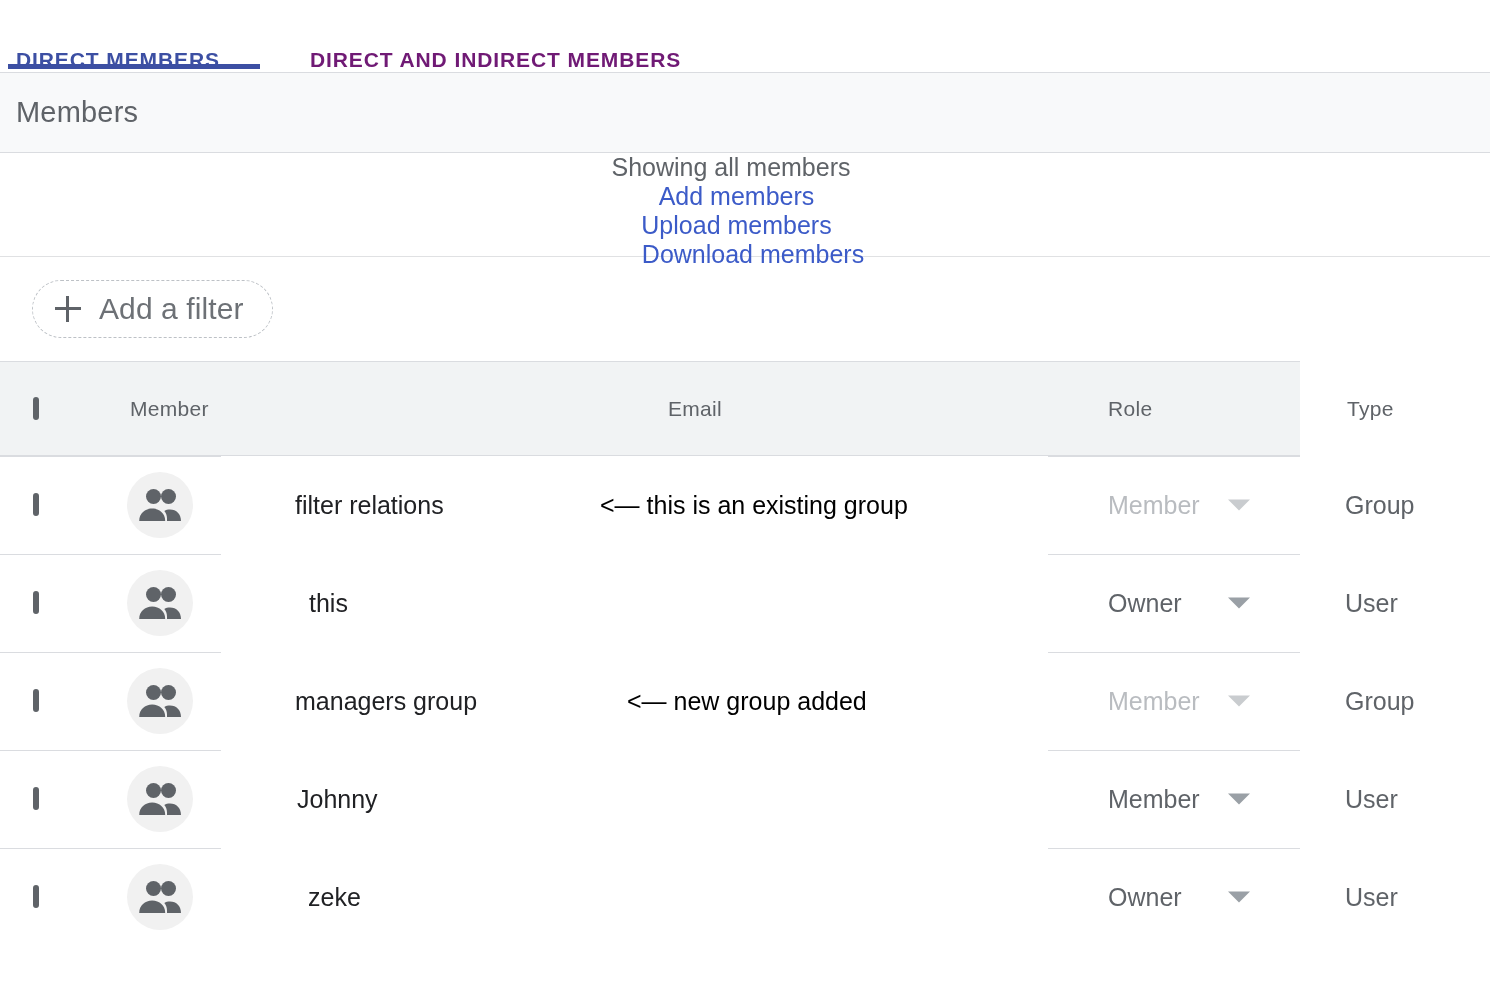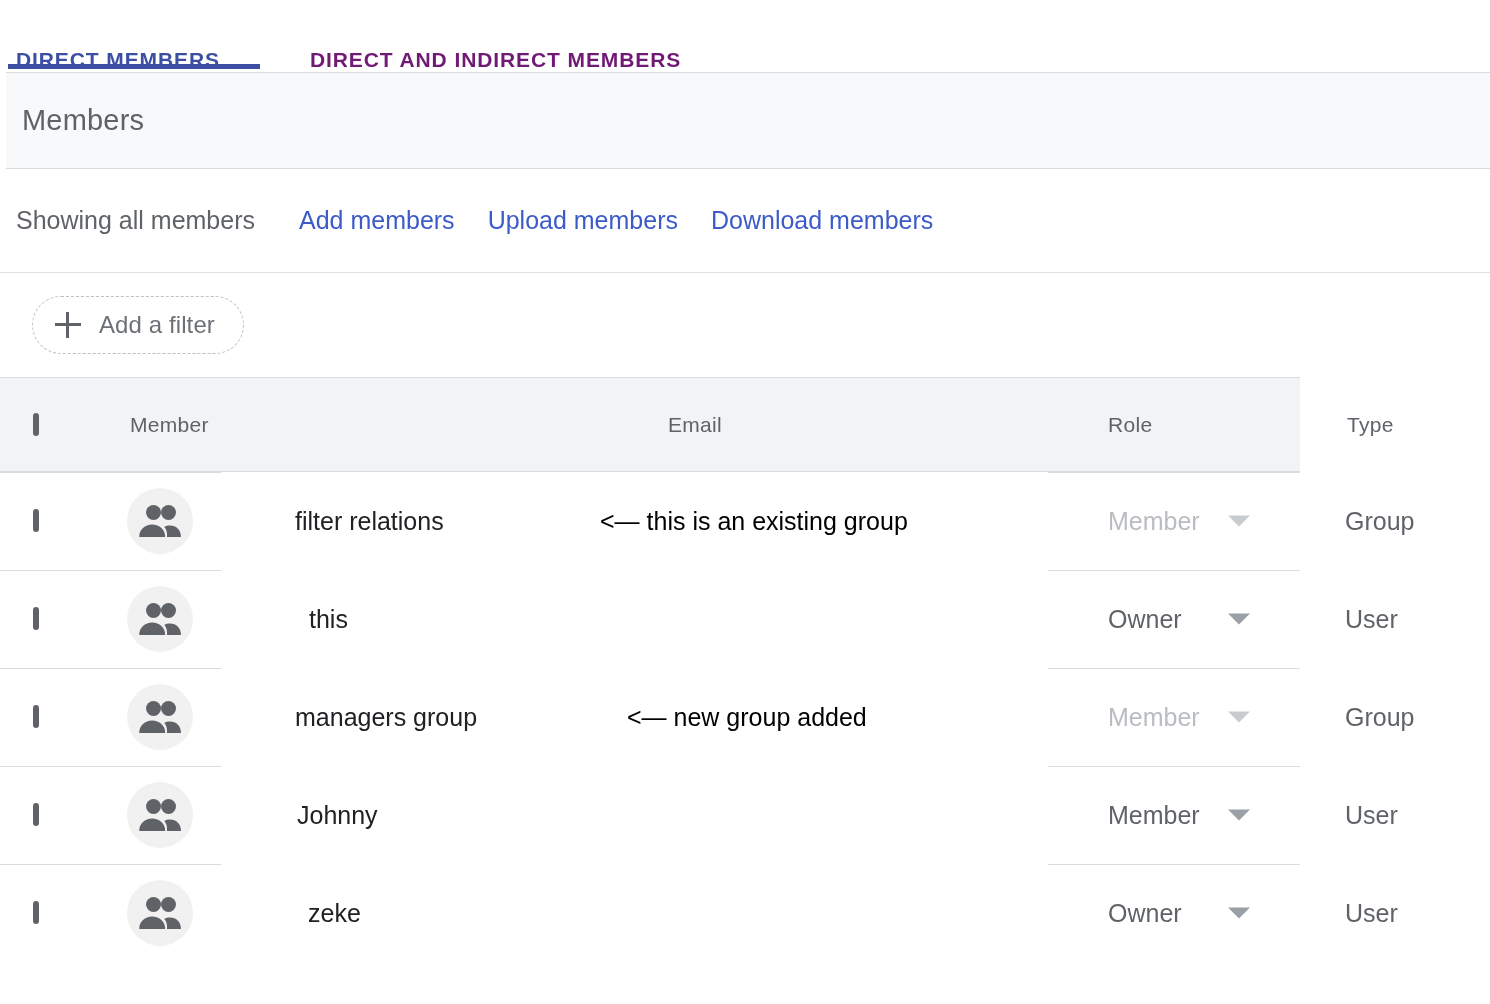--- a/index.html
+++ b/index.html
@@ -55,45 +55,45 @@
     position: absolute;
     left: 8px;
     top: 64px;
     width: 252px;
     height: 5px;
     background: #3c4fa3;
   }
 
   
   .members-band {
-    height: 97px;
+    height: 81px;
     box-sizing: border-box;
     background: #f8f9fa;
     border-top: 1px solid #dadce0;
     border-bottom: 1px solid #dadce0;
     display: flex;
     align-items: center;
     padding-left: 16px;
-    margin-left: 6px;
   }
   .members-band .title {
     font-size: 29px;
     color: #5f6368;
     font-weight: 400;
     letter-spacing: 0.2px;
   }
 
   
   .action-row {
     height: 104px;
     box-sizing: border-box;
     border-bottom: 1px solid #e0e1e3;
     display: flex;
     align-items: center;
     padding-left: 16px;
+    flex-direction: column;
   }
   .showing-text {
     font-size: 25px;
     color: #5f6368;
     font-weight: 400;
     margin-right: 44px;
   }
   .action-link {
     font-size: 25px;
     color: #3c5bc8;
@@ -131,21 +131,21 @@
     flex: none;
   }
   .plus-icon::before, .plus-icon::after {
     content: "";
     position: absolute;
     background: #5f6368;
   }
   .plus-icon::before { left: 0; top: 11px; width: 26px; height: 3px; }
   .plus-icon::after  { top: 0; left: 11px; height: 26px; width: 3px; }
   .filter-chip .label {
-    font-size: 24px;
+    font-size: 30px;
     color: #6d7176;
     letter-spacing: 0.1px;
   }
 
   
   .table { width: 1300px; }
 
   .thead {
     height: 95px;
     box-sizing: border-box;

